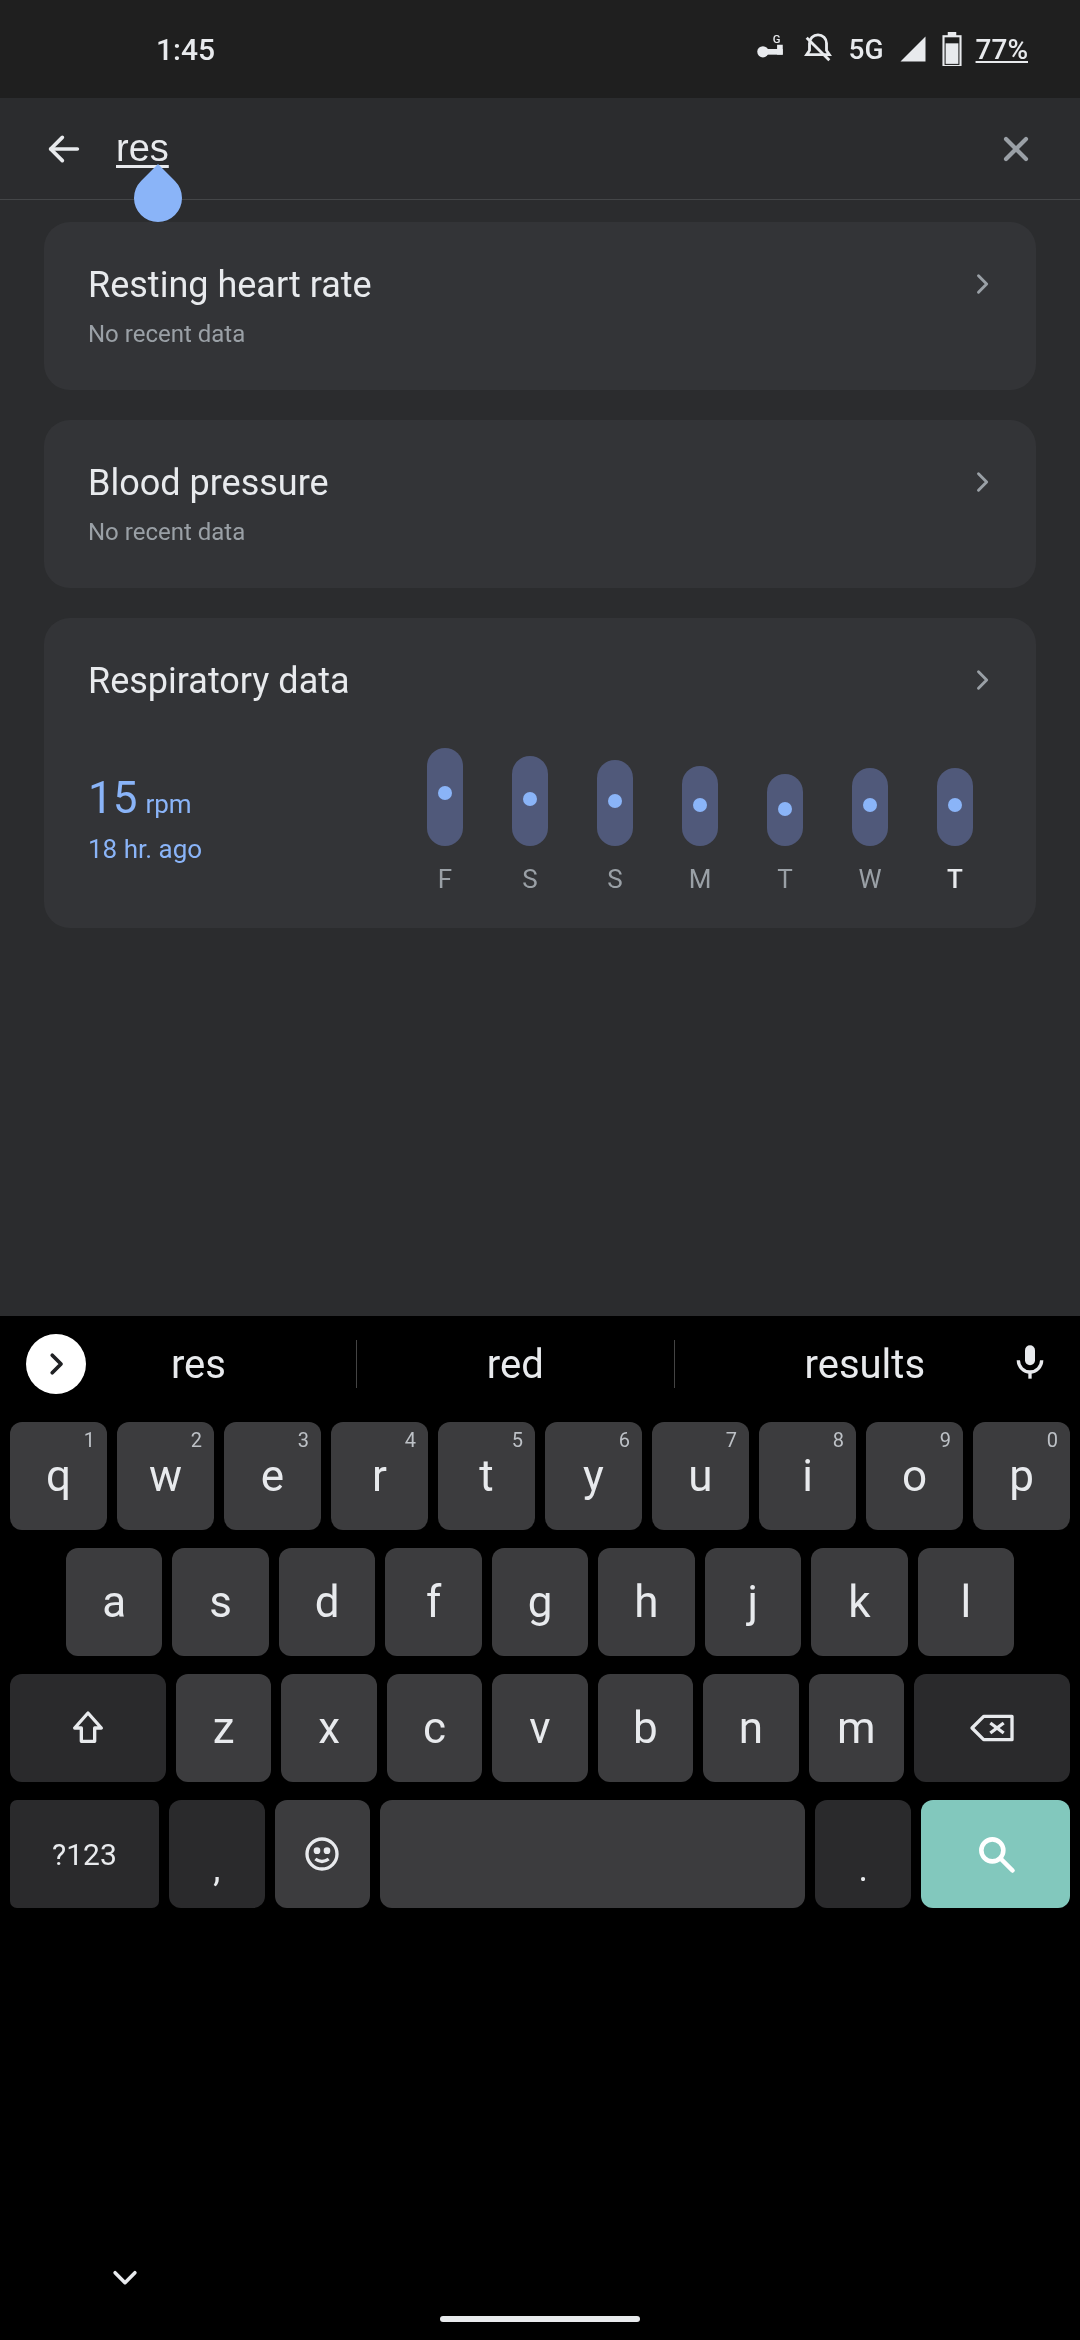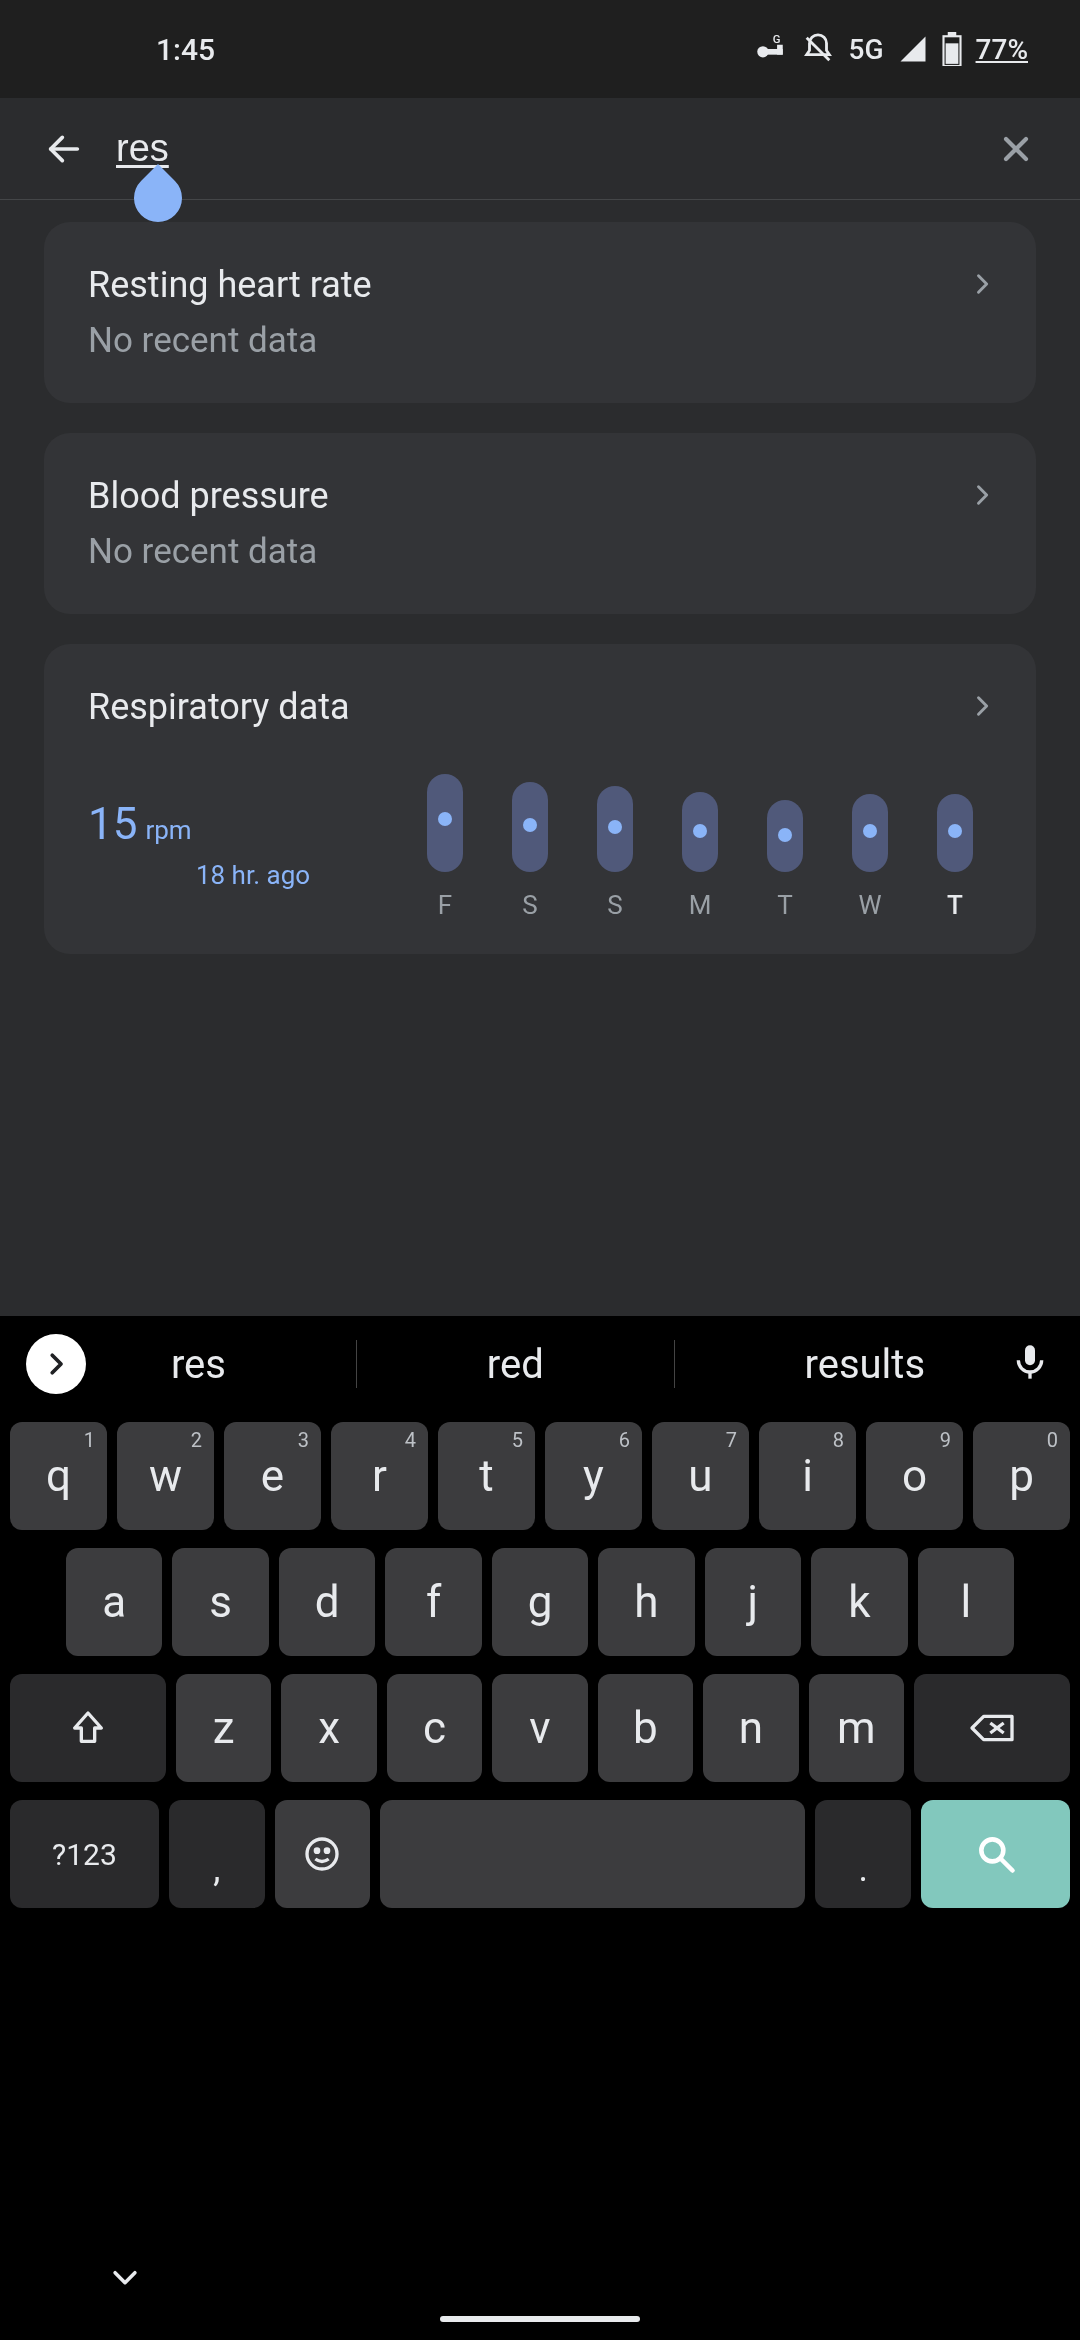--- a/index.html
+++ b/index.html
@@ -16,29 +16,29 @@
   .search-input-wrap { flex: 1; margin-left: 28px; position: relative; }
   .search-input { background: transparent; border: none; outline: none; color: #e8eaed; font-size: 38px; font-weight: 400; width: 100%; text-decoration: underline; text-underline-offset: 4px; }
   .clear-btn { width: 48px; height: 48px; display: flex; align-items: center; justify-content: center; }
   .caret-drop { position: absolute; left: 92px; top: 86px; width: 44px; height: 44px; background: #8ab4f8; border-radius: 50% 50% 50% 50% / 60% 60% 40% 40%; z-index: 5; }
   .caret-drop::before { content:''; position:absolute; top:-10px; left:50%; transform:translateX(-50%); width:0; height:0; }
 
   
   .content { background: #2b2c2e; padding: 22px 44px 40px; height: 1116px; overflow: hidden; position: relative; }
   .card { background: #333437; border-radius: 26px; padding: 42px 44px; margin-bottom: 30px; position: relative; }
   .card-title { font-size: 36px; font-weight: 400; color: #e8eaed; margin-bottom: 14px; }
-  .card-sub { font-size: 35px; color: #9aa0a6; }
+  .card-sub { font-size: 24px; color: #9aa0a6; }
   .chevron { position: absolute; right: 40px; top: 48px; }
 
   .resp-card { padding: 42px 44px 34px; }
   .resp-body { display: flex; margin-top: 46px; align-items: flex-end; }
   .resp-value-wrap { width: 330px; padding-bottom: 30px; }
   .resp-value { color: #8ab4f8; font-size: 44px; font-weight: 400; display: inline; }
   .resp-unit { color: #8ab4f8; font-size: 26px; font-weight: 400; margin-left: 4px; }
-  .resp-time { color: #8ab4f8; font-size: 26px; margin-top: 10px; text-align: center; }
+  .resp-time { color: #8ab4f8; font-size: 26px; margin-top: 10px; }
 
   .resp-chart { flex: 1; display: flex; justify-content: space-between; align-items: flex-end; padding-right: 10px; }
   .bar-col { display: flex; flex-direction: column; align-items: center; width: 54px; }
   .bar { width: 36px; background: #50597a; border-radius: 18px; position: relative; }
   .dot { width: 14px; height: 14px; background: #8ab4f8; border-radius: 50%; position: absolute; left: 50%; transform: translateX(-50%); }
   .bar-label { margin-top: 18px; font-size: 26px; color: #9aa0a6; }
   .bar-label.active { color: #e8eaed; font-weight: 500; }
 
   
   .keyboard { background: #000; height: 1024px; width: 100%; }
@@ -51,21 +51,21 @@
 
   .key-rows { padding: 10px 10px 0; }
   .key-row { display: flex; gap: 10px; margin-bottom: 18px; justify-content: center; }
   .key { background: #3c3c3e; border-radius: 12px; height: 108px; flex: 1; display: flex; align-items: center; justify-content: center; font-size: 44px; color: #e8eaed; position: relative; }
   .key .super { position: absolute; top: 6px; right: 12px; font-size: 20px; color: #bdc1c6; }
   .row2 { padding: 0 56px; }
   .key-wide { flex: 1.5; }
   .key-shift { background: #2a2a2c; }
   .key-back { background: #2a2a2c; }
   .bottom-row .key { height: 108px; }
-  .key-symbols { background: #2a2a2c; font-size: 30px; flex: 1.4; }
+  .key-symbols { background: #2a2a2c; font-size: 30px; flex: 1.4; border-radius: 7px; }
   .key-comma { background: #2a2a2c; flex: 0.9; font-size: 36px; display:flex; align-items:flex-end; padding-bottom:18px; justify-content:center;}
   .key-emoji { background: #3c3c3e; flex: 0.9; }
   .key-space { background: #3c3c3e; flex: 4; }
   .key-period { background: #2a2a2c; flex: 0.9; font-size: 36px; display:flex; align-items:flex-end; padding-bottom:18px; justify-content:center;}
   .key-search { background: #82c8bd; flex: 1.4; }
 
   
   .nav-bar { position: absolute; bottom: 0; left: 0; right: 0; height: 100px; background: #000; display: flex; align-items: center; justify-content: center; }
   .nav-pill { width: 200px; height: 6px; background: #e8eaed; border-radius: 3px; position: absolute; bottom: 18px; left: 50%; transform: translateX(-50%); }
   .nav-caret { position: absolute; left: 108px; bottom: 42px; }

